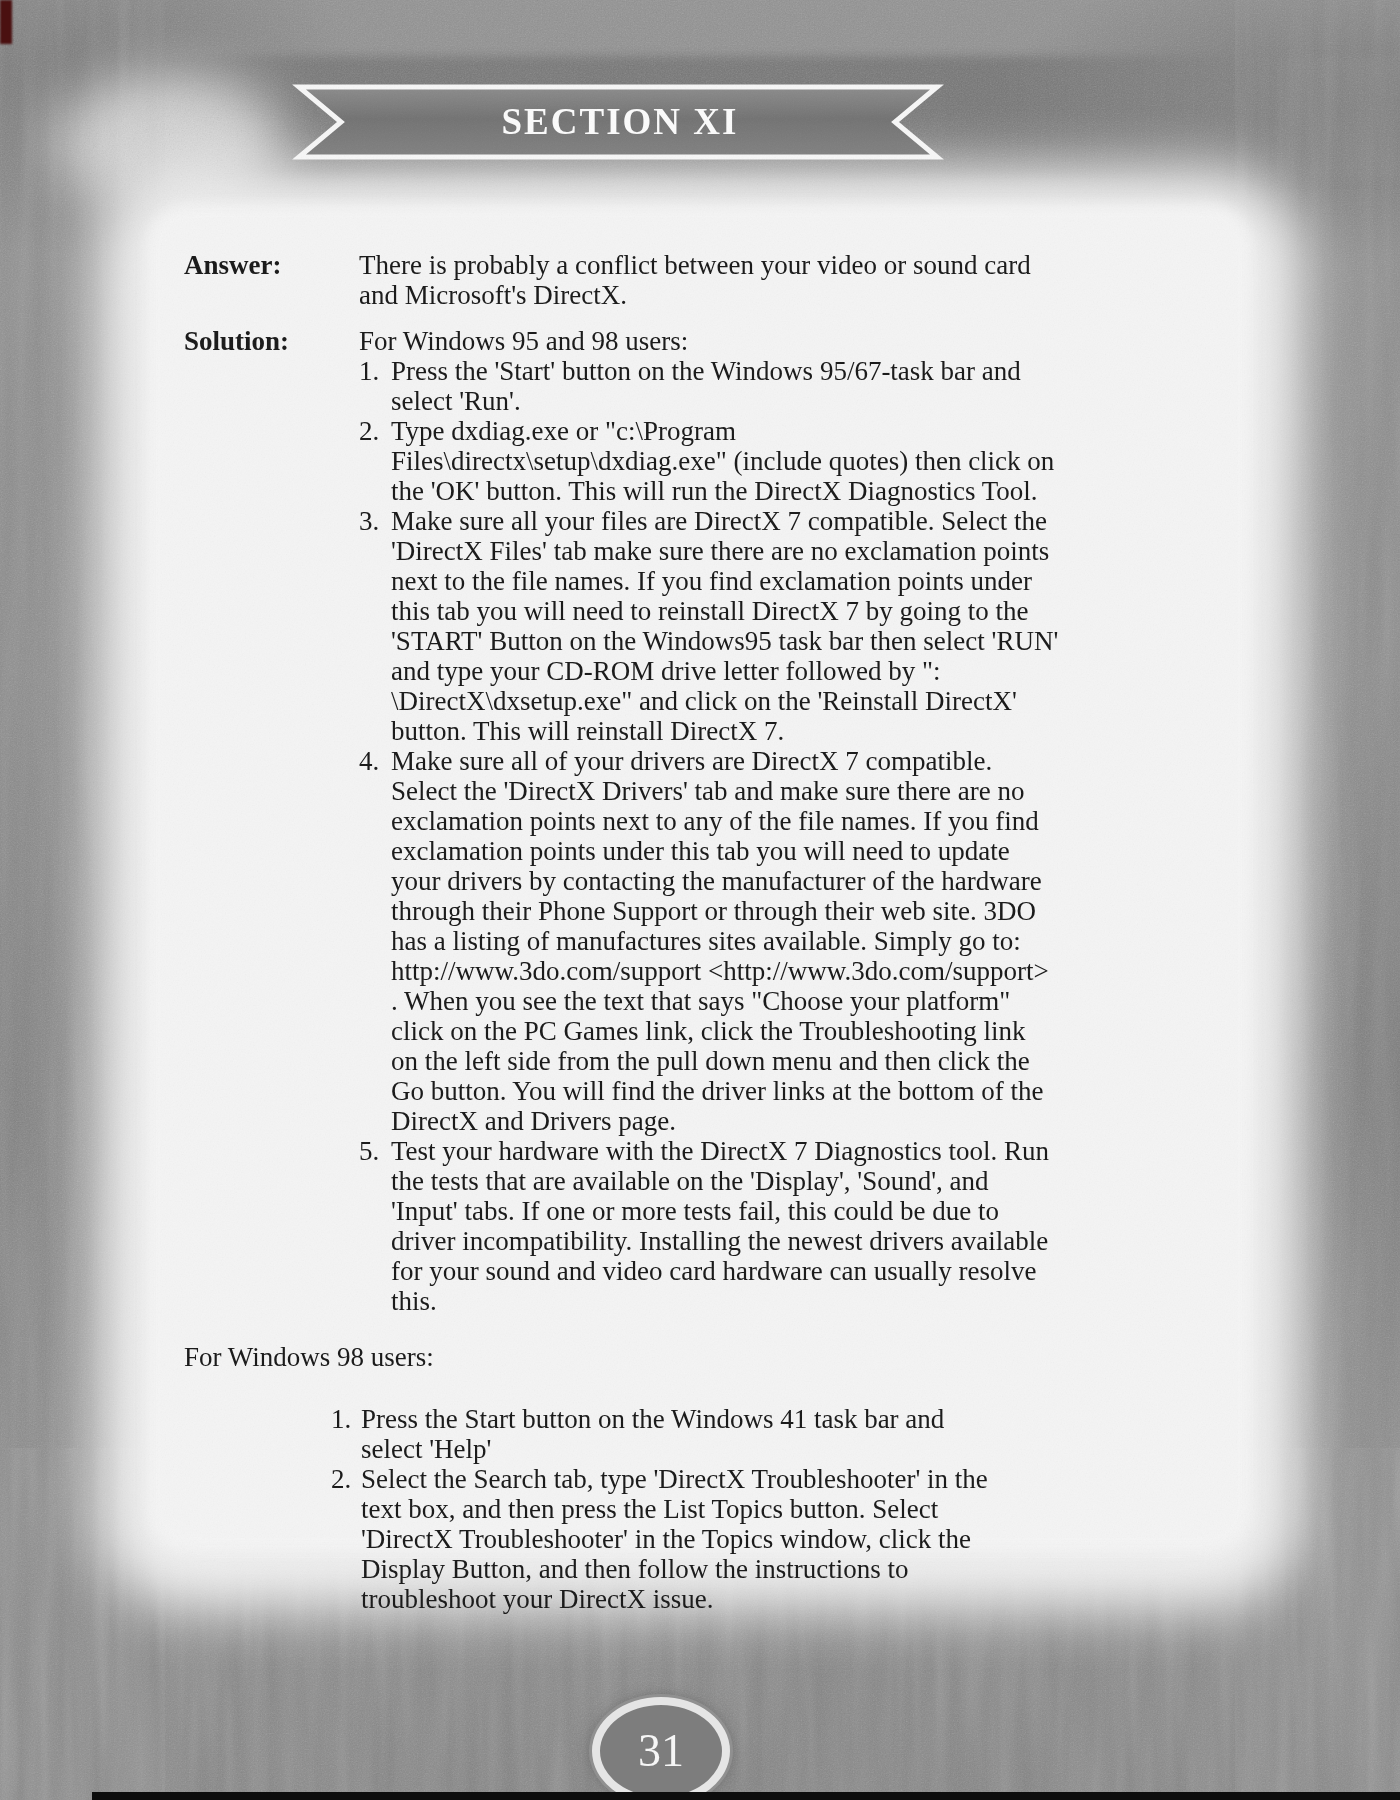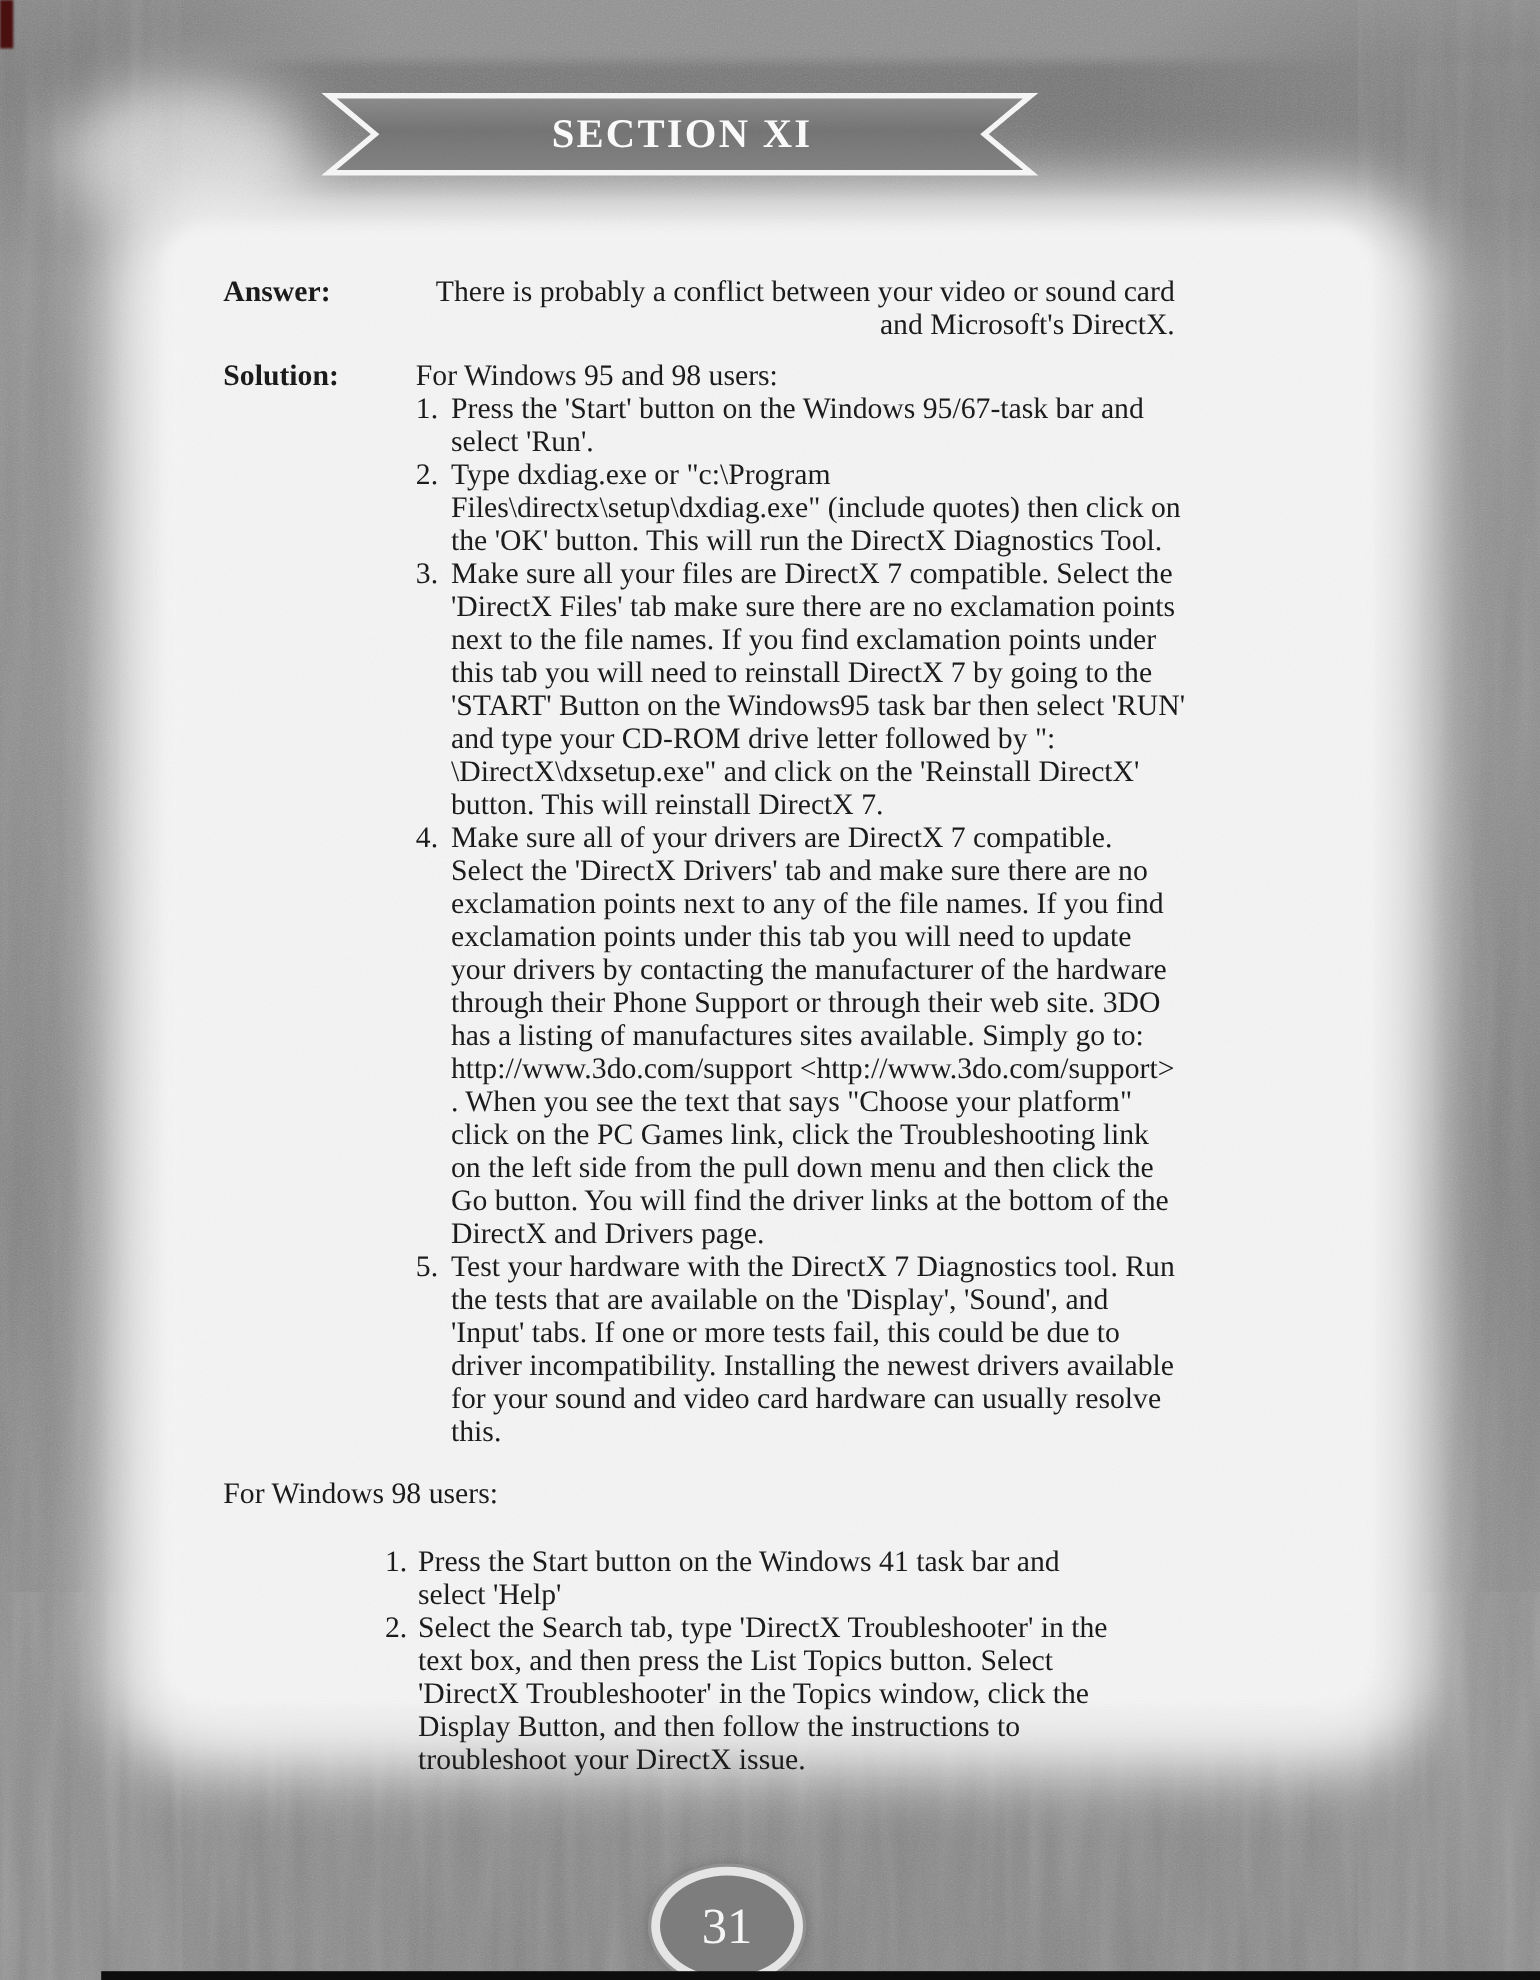--- a/index.html
+++ b/index.html
@@ -45,27 +45,27 @@
   .grain-top { z-index:9; opacity:.07; }
   
   .banner { position:absolute; left:292px; top:80px; width:652px; height:84px; z-index:5; }
   .banner svg { display:block; }
   .banner text {
     font-family:"Liberation Serif", serif; font-weight:bold;
     letter-spacing:2px; fill:#fcfcfc;
   }
   
   .content {
-    position:absolute; left:203px; top:250px; width:900px; z-index:6;
+    position:absolute; left:184px; top:250px; width:900px; z-index:6;
     color:#161616; font-size:27px; line-height:30px;
   }
   .qa-row { display:flex; align-items:flex-start; }
   .qa-row + .qa-row { margin-top:16px; }
   .qa-label { width:175px; flex:none; font-weight:bold; }
-  .qa-text { width:690px;text-align:right; }
+  .qa-text { width:690px; }
   .qa-body { width:725px; }
   .steps { }
   .step { display:flex; align-items:flex-start; }
   .step-num { flex:none; width:32px; }
   .step-text { width:668px; }
   .heading98 { margin-top:26px; }
   .steps98 { margin-left:147px; margin-top:32px; }
   .steps98 .step-num { width:30px; }
   .steps98 .step-text { width:645px; }
   

